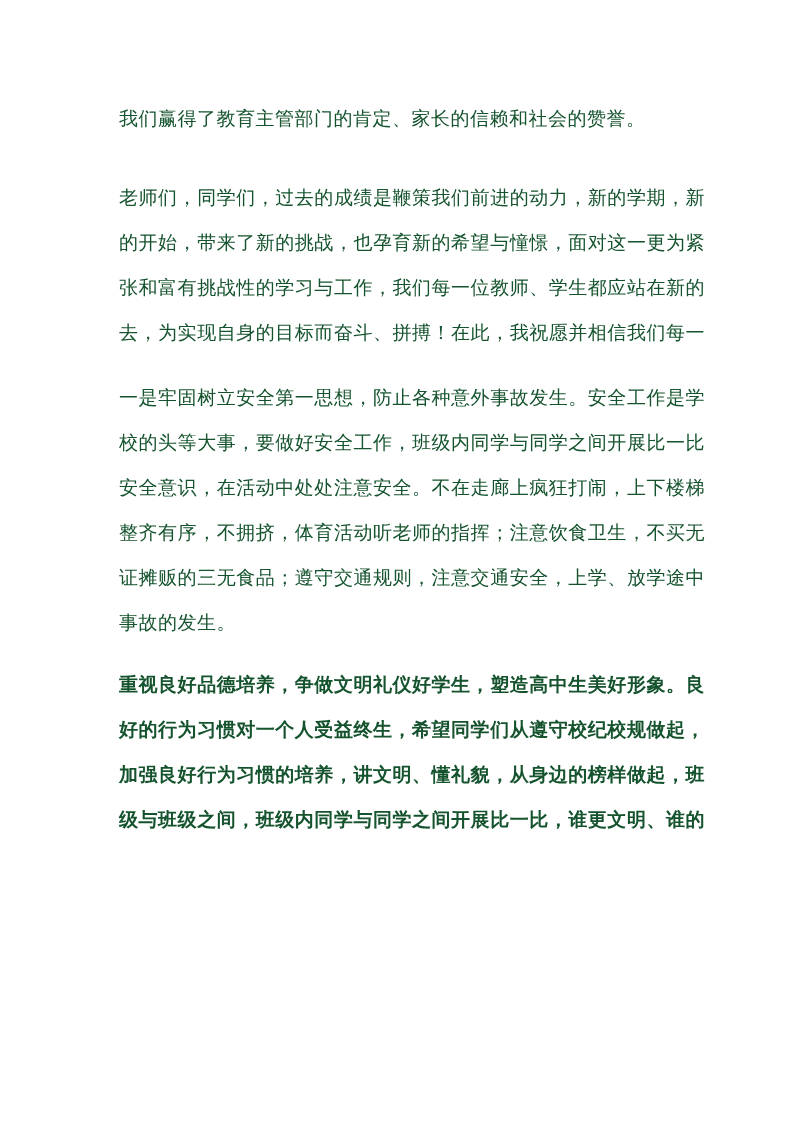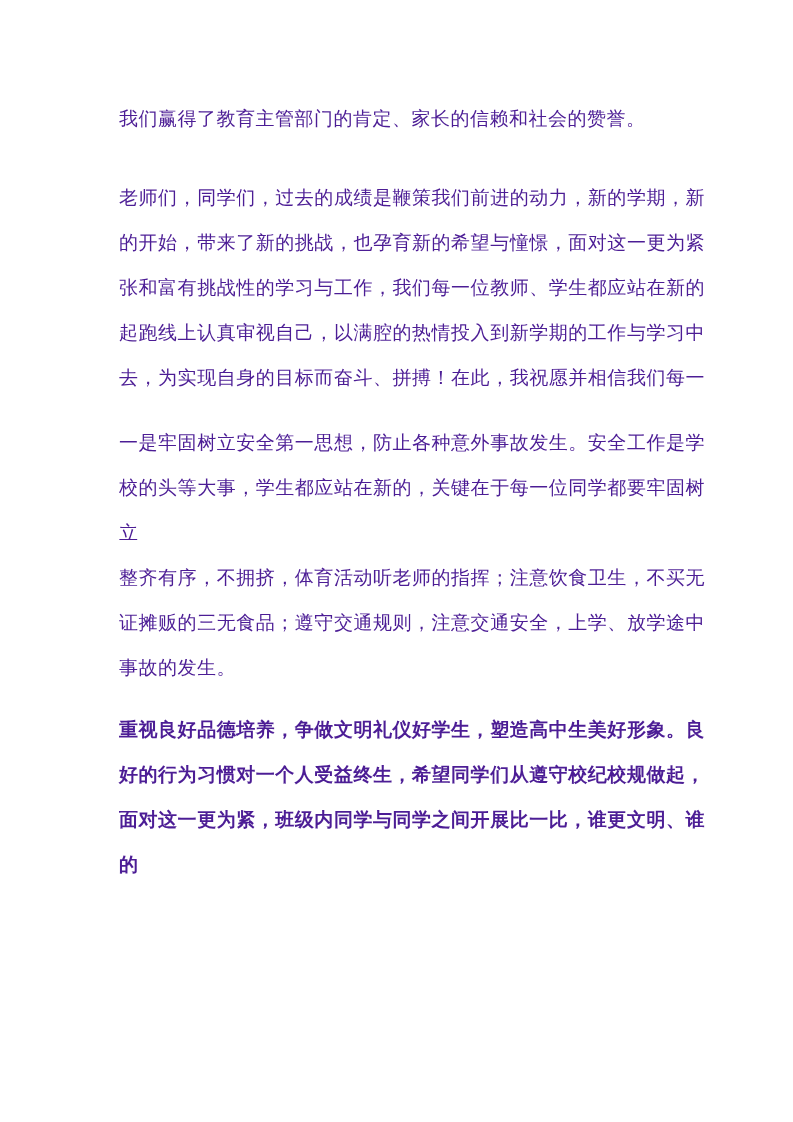--- a/index.html
+++ b/index.html
@@ -36,37 +36,38 @@
   }
   .line.last {
     text-align: justify;
     text-align-last: left;
   }
 </style>
 </head>
 <body>
 
 <div class="page">
-  <div class="doc" id="doc" style="color: #4c1d95;">
+  <div class="doc" id="doc" style="color: #14532d;">
       <div class="para para-0">
         <div class="line last">我们赢得了教育主管部门的肯定、家长的信赖和社会的赞誉。</div>
       </div>
       <div class="para para-1">
         <div class="line">老师们，同学们，过去的成绩是鞭策我们前进的动力，新的学期，新</div>
         <div class="line">的开始，带来了新的挑战，也孕育新的希望与憧憬，面对这一更为紧</div>
         <div class="line">张和富有挑战性的学习与工作，我们每一位教师、学生都应站在新的</div>
-        <div class="line">起跑线上认真审视自己，以满腔的热情投入到新学期的工作与学习中</div>
         <div class="line">去，为实现自身的目标而奋斗、拼搏！在此，我祝愿并相信我们每一</div>
       </div>
       <div class="para para-2">
         <div class="line">一是牢固树立安全第一思想，防止各种意外事故发生。安全工作是学</div>
-        <div class="line">校的头等大事，学生都应站在新的，关键在于每一位同学都要牢固树立</div>
+        <div class="line">校的头等大事，要做好安全工作，班级内同学与同学之间开展比一比</div>
+        <div class="line">安全意识，在活动中处处注意安全。不在走廊上疯狂打闹，上下楼梯</div>
         <div class="line">整齐有序，不拥挤，体育活动听老师的指挥；注意饮食卫生，不买无</div>
         <div class="line">证摊贩的三无食品；遵守交通规则，注意交通安全，上学、放学途中</div>
         <div class="line last">事故的发生。</div>
       </div>
       <div class="para para-3">
         <div class="line">重视良好品德培养，争做文明礼仪好学生，塑造高中生美好形象。良</div>
         <div class="line">好的行为习惯对一个人受益终生，希望同学们从遵守校纪校规做起，</div>
-        <div class="line">面对这一更为紧，班级内同学与同学之间开展比一比，谁更文明、谁的</div>
+        <div class="line">加强良好行为习惯的培养，讲文明、懂礼貌，从身边的榜样做起，班</div>
+        <div class="line">级与班级之间，班级内同学与同学之间开展比一比，谁更文明、谁的</div>
       </div>
     </div>
 </div>
 
 </body></html>

